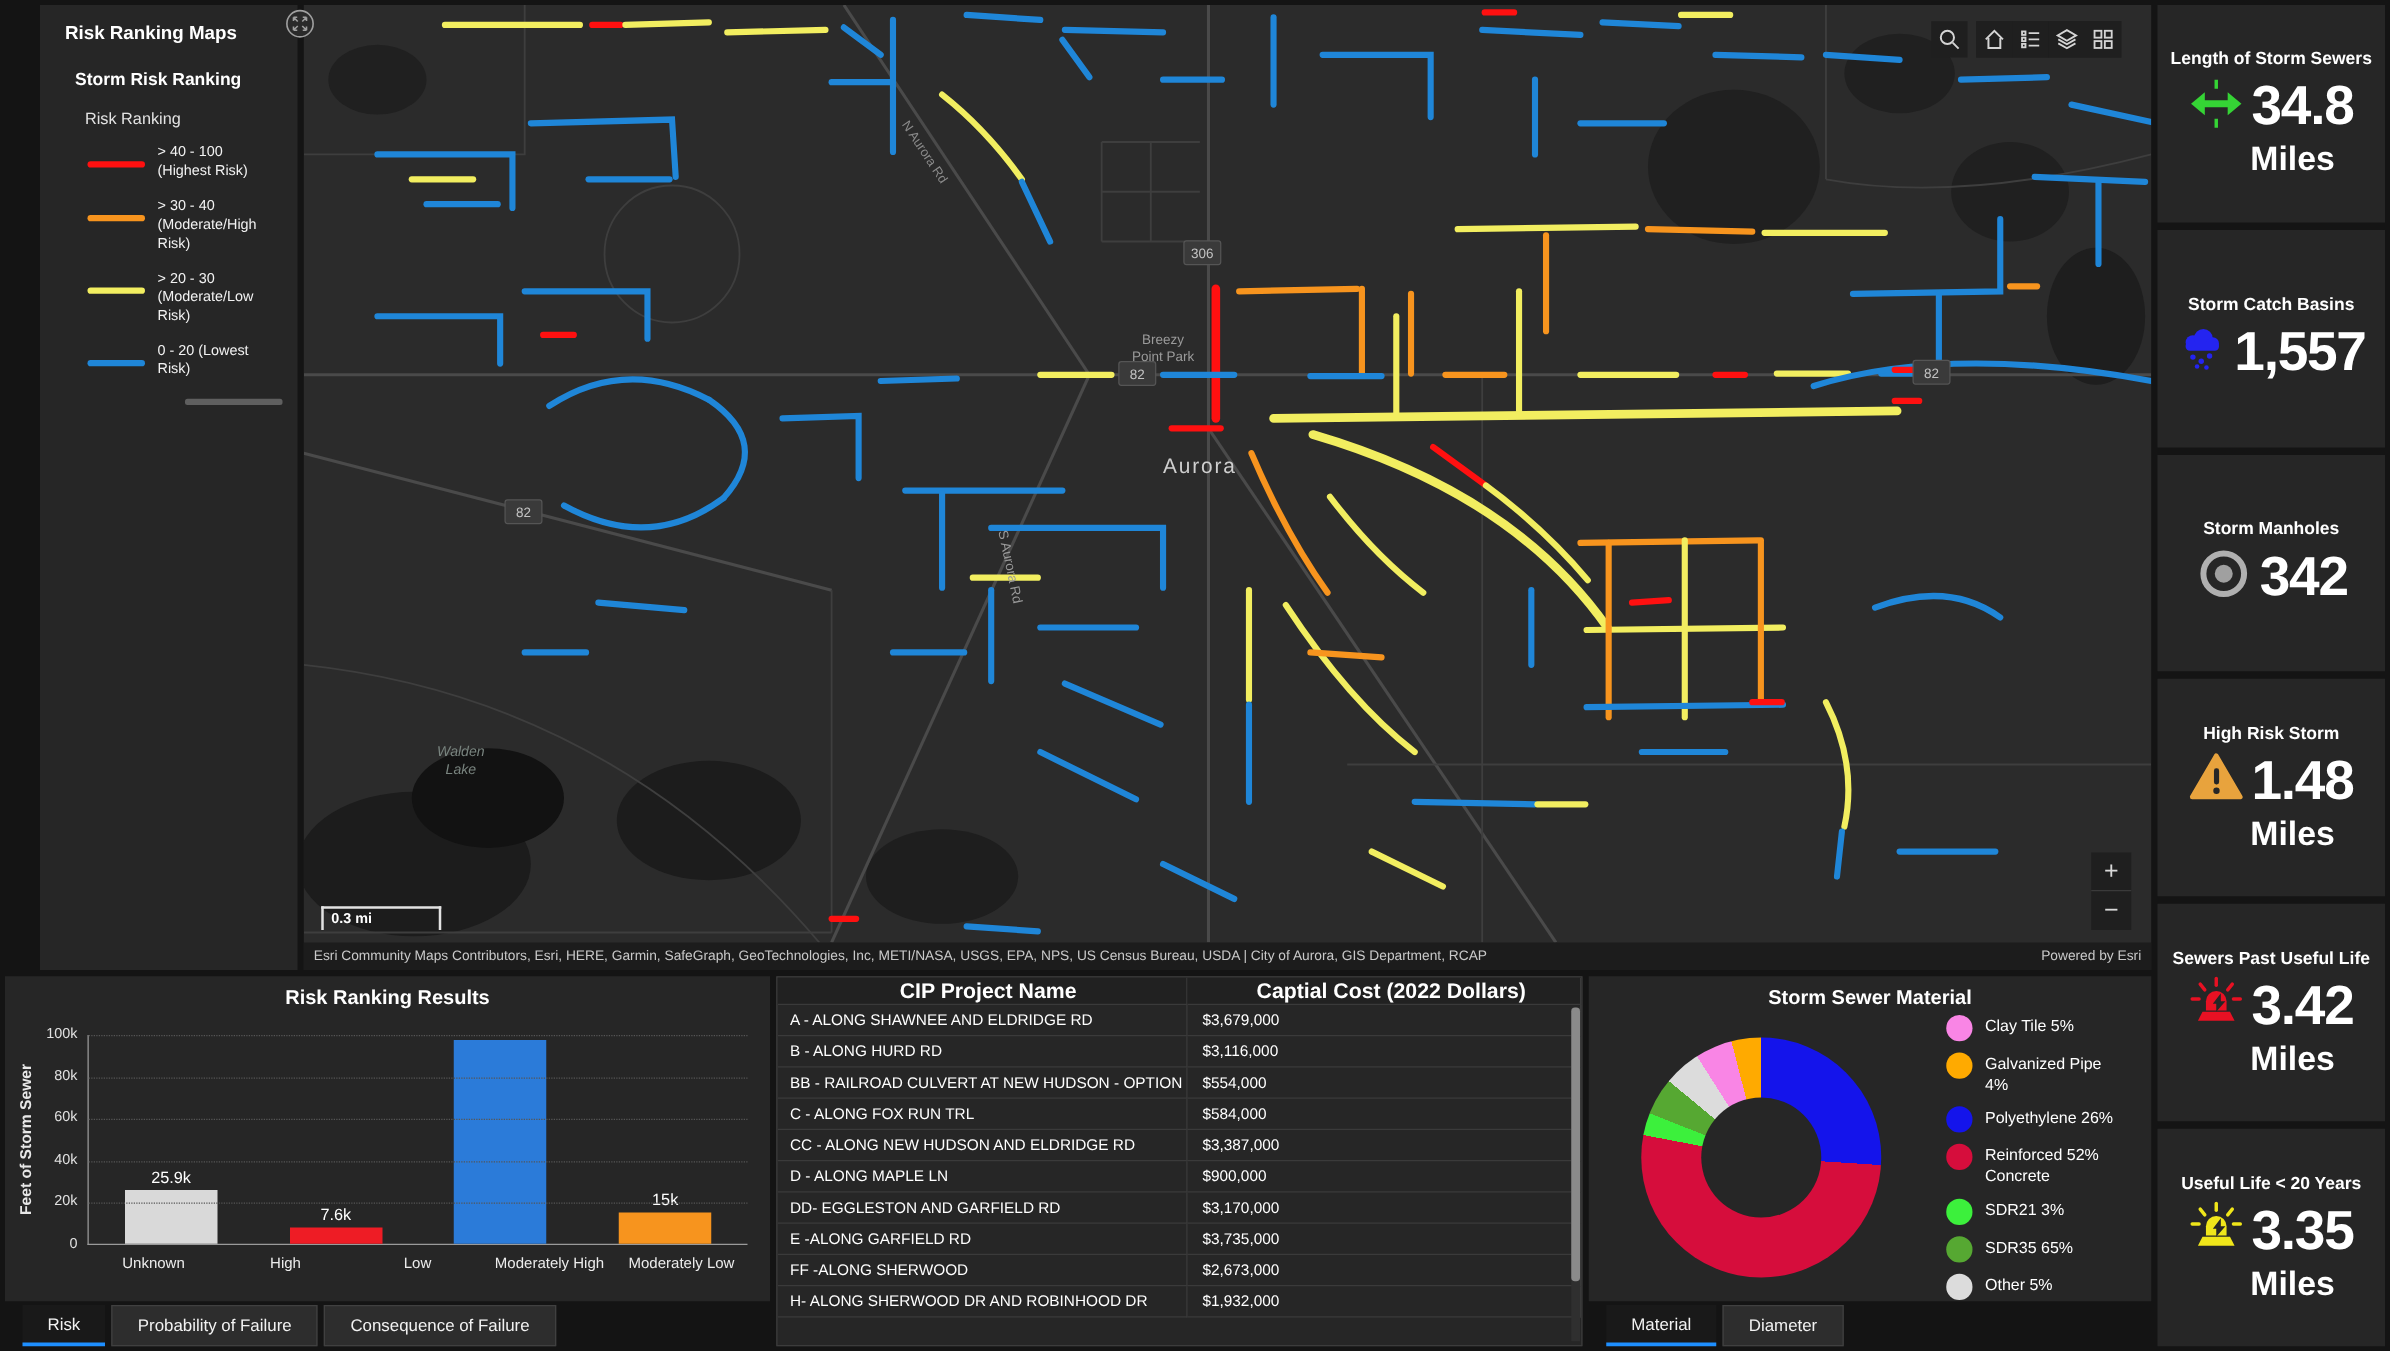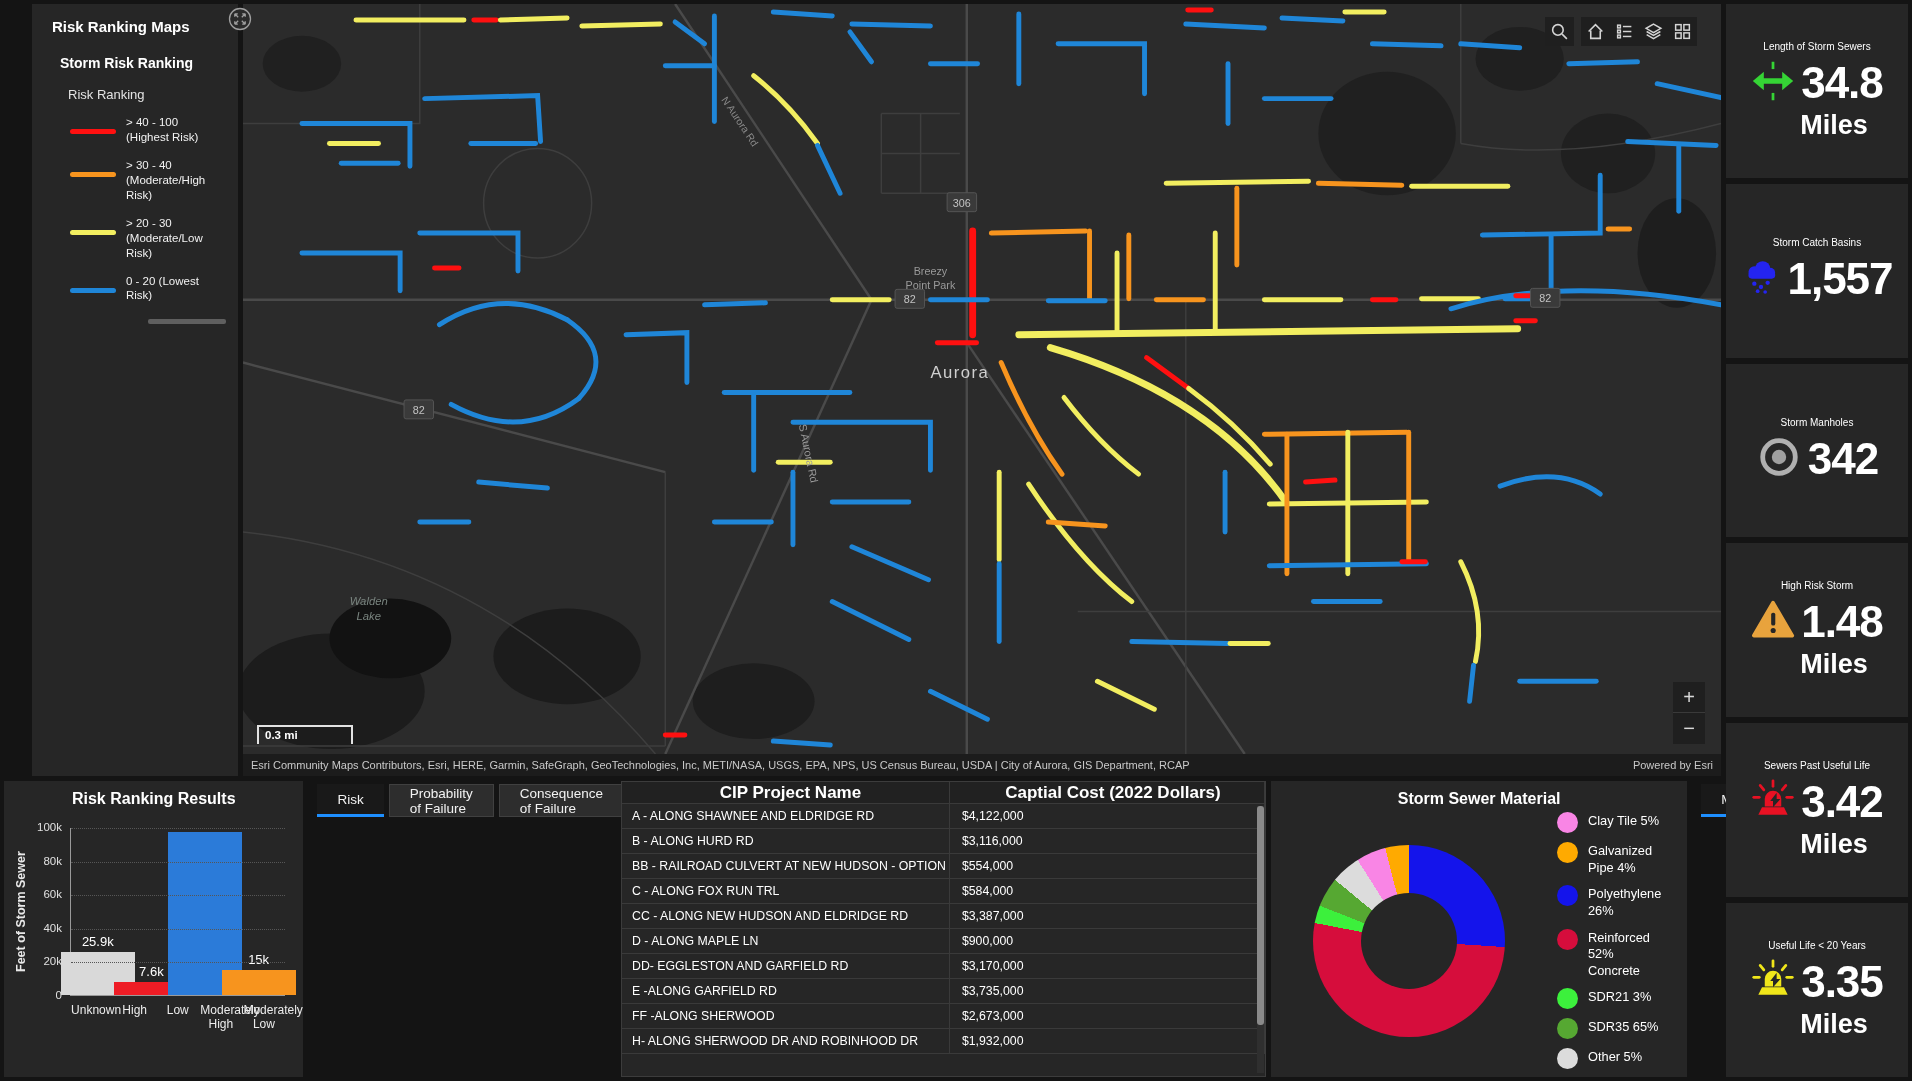--- a/index.html
+++ b/index.html
@@ -37,21 +37,21 @@
   .zoom-ctrl { position:absolute; right:16px; bottom:32px; width:32px; background:#1f1f1f; }
   .zoom-btn { width:32px; height:31px; color:#d9d9d9; font-size:20px; display:flex; align-items:center;
               justify-content:center; cursor:pointer; }
   .zoom-btn:first-child { border-bottom:1px solid #3a3a3a; }
   .scalebar { position:absolute; left:14px; bottom:32px; width:96px; height:19px;
               border:2px solid #e2e2e2; border-bottom:none; color:#fff; font-size:11.5px;
               font-weight:bold; padding:2px 0 0 6px; }
 
   
   .bottom-row { display:grid; grid-template-columns:612px 645px 1fr; gap:5px; min-height:0; }
-  .block { display:flex; flex-direction:row; min-width:0; }
+  .block { display:flex; flex-direction:column; min-width:0; }
   .panel { background:#262626; flex:1; min-height:0; position:relative; color:#fff; }
   .panel-title { text-align:center; font-size:16px; font-weight:bold; padding-top:9px; }
 
   
   .tabbar { height:33px; margin-top:3px; display:flex; gap:5px; align-items:stretch; padding-left:14px; }
   .tab { font-size:13.5px; color:#f2f2f2; padding:0 20px; display:flex; align-items:center;
          background:#2d2d2d; border:1px solid #404040; cursor:pointer; }
   .tab.active { background:#191919; border:none; border-bottom:3px solid #1e8fff; }
 
   
@@ -92,21 +92,21 @@
                 border-radius:50%; background:#262626; }
   .donut-legend { margin-left:52px; display:flex; flex-direction:column; gap:9px; }
   .dl-item { display:flex; align-items:flex-start; }
   .dl-dot { width:21px; height:21px; border-radius:50%; margin-right:10px; flex:none; }
   .dl-text { font-size:12.8px; color:#fff; line-height:1.3; padding-top:1px; }
 
   
   .stats-col { display:flex; flex-direction:column; gap:6px; }
   .stat-card { background:#262626; flex:1; display:flex; flex-direction:column;
                align-items:center; justify-content:center; color:#fff; padding:4px; }
-  .stat-label { font-size:10px; font-weight:normal; text-align:right; margin-bottom:6px; }
+  .stat-label { font-size:14px; font-weight:bold; text-align:right; margin-bottom:6px; }
   .stat-row { display:flex; align-items:center; gap:6px; }
   .stat-value { font-size:44px; font-weight:bold; letter-spacing:-1px; }
   .stat-unit { font-size:27px; font-weight:bold; margin-top:2px;margin-left:34px; }
 
   svg text { font-family:"Liberation Sans", sans-serif; }
 </style>
 </head>
 <body>
 
 <div class="page">
@@ -433,21 +433,21 @@
       </div>
 
       <div class="panel table-panel">
         <div class="thead" id="thead">
             <div class="cell">CIP Project Name</div>
             <div class="cell">Captial Cost (2022 Dollars)</div>
           </div>
         <div id="tbody">
             <div class="trow">
               <div class="cell">A - ALONG SHAWNEE AND ELDRIDGE RD</div>
-              <div class="cell">$4,122,000</div>
+              <div class="cell">$3,679,000</div>
             </div>
             <div class="trow">
               <div class="cell">B - ALONG HURD RD</div>
               <div class="cell">$3,116,000</div>
             </div>
             <div class="trow">
               <div class="cell">BB - RAILROAD CULVERT AT NEW HUDSON - OPTION 2</div>
               <div class="cell">$554,000</div>
             </div>
             <div class="trow">

